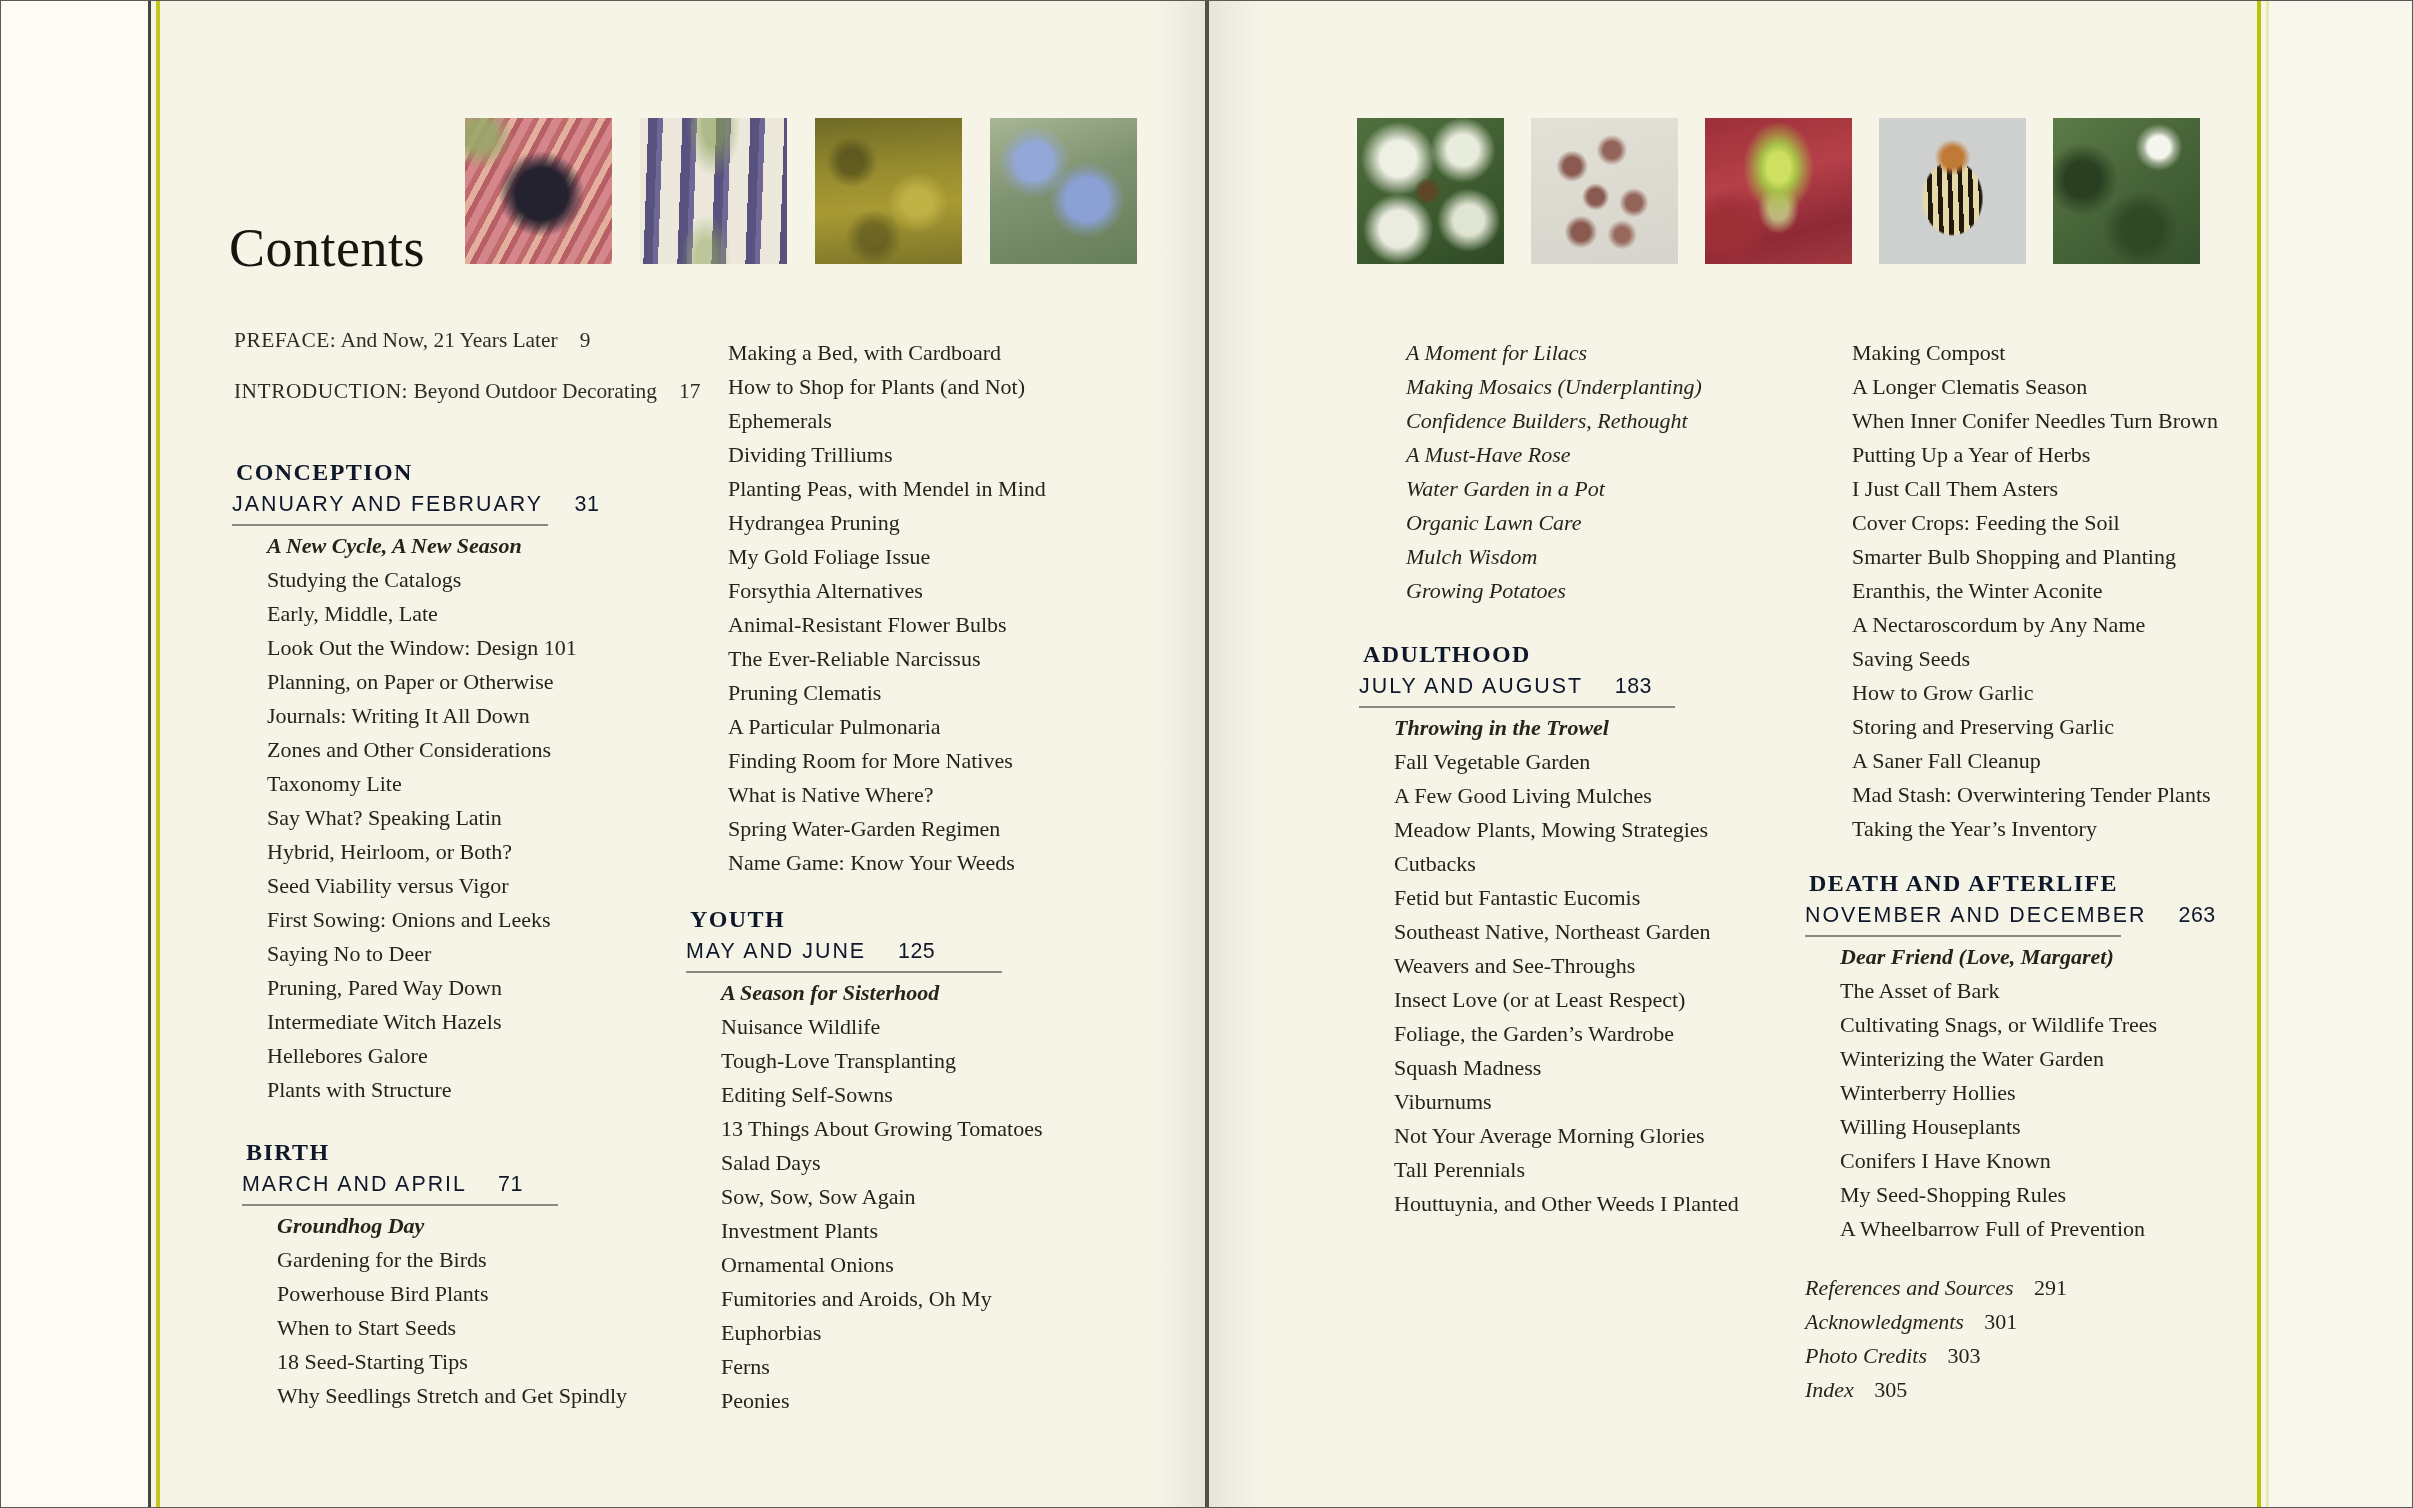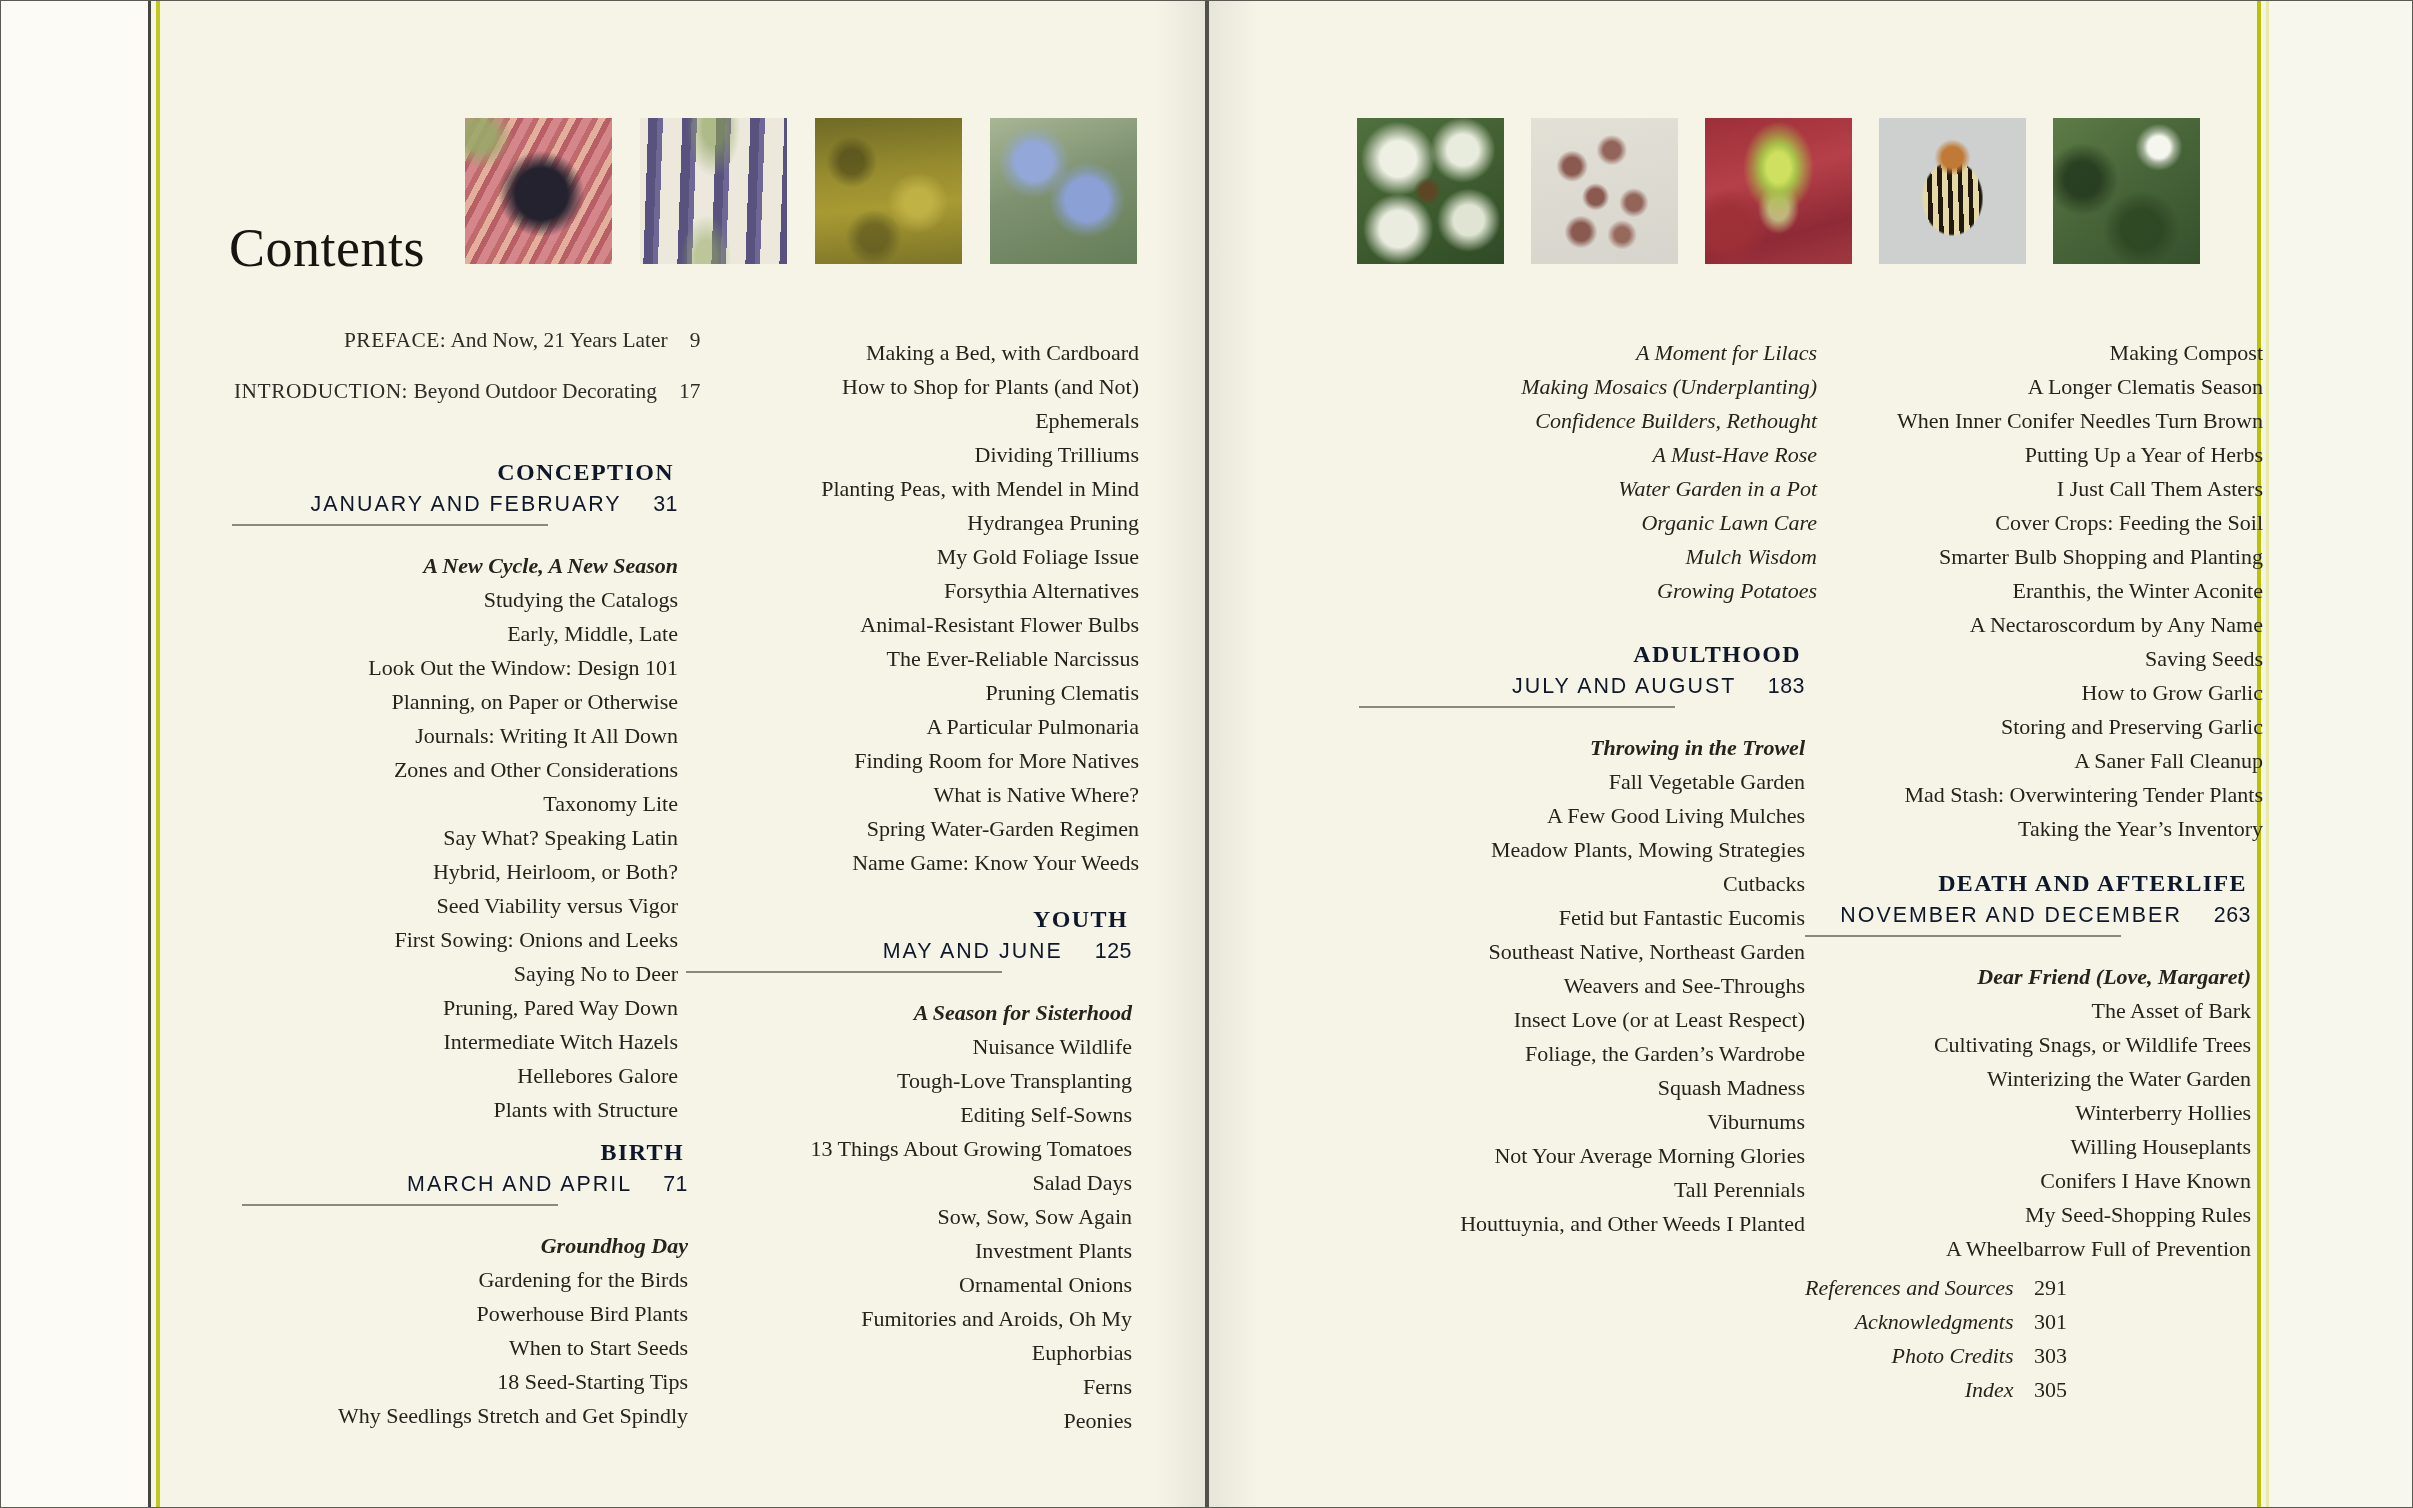--- a/index.html
+++ b/index.html
@@ -1,18 +1,18 @@
 <!DOCTYPE html>
 <html style="font-size:15px"><head>
 <meta charset="utf-8">
 <style>
   html,body{margin:0;padding:0;background:#e9e8e2;}
   .canvas{position:relative;width:2413px;height:1508px;background:#f5f4e7;
     border:1.9px solid #5a5952;box-sizing:border-box;overflow:hidden;
-    font-family:"Liberation Serif",serif;color:#26231d;text-align:right;}
+    font-family:"Liberation Serif",serif;color:#26231d;}
   
   .vstrip{position:absolute;top:0;bottom:0;}
   .left-outer{left:0;width:147px;background:#fcfbf5;}
   .edge-dark{left:147px;width:2.8px;background:#45443e;}
   .edge-yellow-left{left:155px;width:3.7px;background:#c3c81e;}
   .spine{left:1204px;width:3.7px;background:#51504a;}
   .spine-shadow-l{left:1154px;width:50px;background:linear-gradient(90deg,rgba(0,0,0,0),rgba(0,0,0,.06));}
   .spine-shadow-r{left:1208px;width:50px;background:linear-gradient(90deg,rgba(0,0,0,.06),rgba(0,0,0,0));}
   .edge-yellow-right{left:2256px;width:3.7px;background:#b9c005;}
   .edge-yellow-right2{left:2265px;width:2.8px;background:#e7eaa8;}
@@ -78,21 +78,21 @@
   .fm li{margin-bottom:26px;white-space:nowrap;}
   .fm .lbl{letter-spacing:0.5px;}
   .pg{margin-left:16.7px;}
   .pg:empty{display:none;margin:0;}
   .sec{position:absolute;width:446px;}
   .sec h2{margin:4px;font-size:24px;line-height:30px;font-weight:bold;letter-spacing:1.4px;color:#0f172a;}
   .months{margin-top:1.9px;font-family:"Liberation Sans",sans-serif;font-size:21.4px;line-height:26px;
     letter-spacing:2px;color:#0f172a;white-space:nowrap;}
   .months .pg{margin-left:24px;letter-spacing:0.5px;}
   .rule{margin-top:7.4px;width:316px;height:1.9px;background:#8b887d;}
-  ul.items{list-style:none;margin:23px 0 0;padding:0 0 0 35px;font-size:22px;line-height:34px;}
+  ul.items{list-style:none;margin:3px 0 0;padding:0 0 0 35px;font-size:22px;line-height:34px;}
   ul.items li{white-space:nowrap;}
   li.lead{font-weight:bold;font-style:italic;}
   .cont{position:absolute;width:427px;}
   .cont ul.items{margin:8px;padding:0;}
   .bm{position:absolute;left:1804px;top:1270px;list-style:none;margin:0;padding:0;
     font-size:22px;line-height:34px;font-style:italic;}
   .bm li{white-space:nowrap;}
   .bm .pg{font-style:normal;margin-left:15px;margin-top:21px;}
 
   

